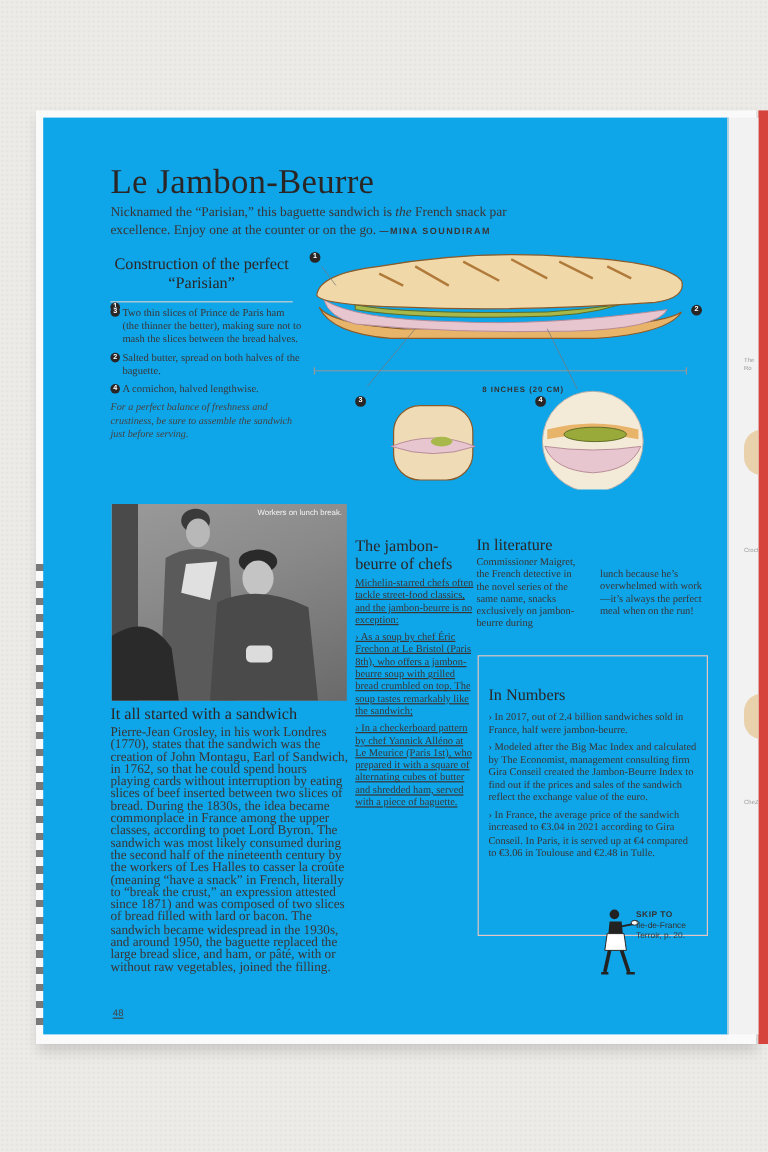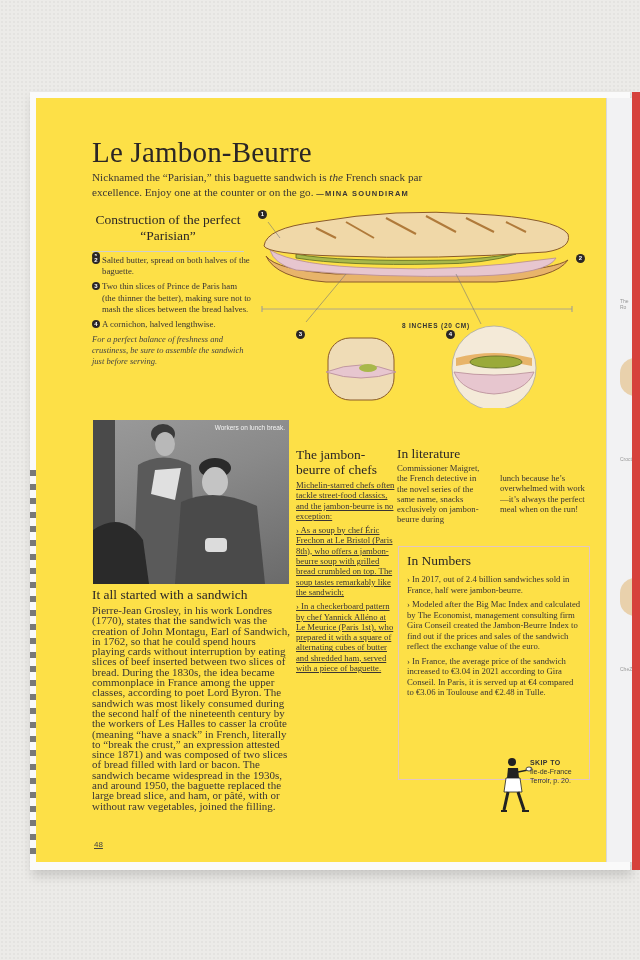--- a/index.html
+++ b/index.html
@@ -18,21 +18,21 @@
   .book-spine-red {
     position:absolute; right:0; top:92px; width:8px; height:778px; background:#d6423c;
   }
   .left-edge-pattern {
     position:absolute; left:30px; top:470px; width:8px; height:390px;
     background: repeating-linear-gradient(180deg,#222 0 6px, transparent 6px 14px);
     opacity:.6;
   }
   .page {
     position:absolute; left:36px; top:98px; width:570px; height:764px;
-    background:#fde047;
+    background:#0ea5e9;
     border-right:1px solid #d8d8da;
   }
   .next-page {
     position:absolute; left:606px; top:98px; width:26px; height:764px;
     background:#f2f2f3; overflow:hidden;
     font-family:"Liberation Sans", sans-serif; font-size:5px; color:#999;
   }
   .next-page div { position:absolute; left:14px; }
   .np-sand { position:absolute; left:14px; width:30px; height:38px; border-radius:18px; background:#e6c89a; opacity:.8; }
 
@@ -81,21 +81,21 @@
   .chefs-heading { position:absolute; left:260px; top:349px; width:100px; font-size:13.5px; line-height:15px; color:#2b2626;font-family:Liberation Serif, serif; }
   .chefs-body { position:absolute; left:260px; top:382px; width:100px; font-size:8.7px; line-height:10.3px; color:#3a3535; }
   .chefs-body p { margin:0 0 4px 0;text-decoration:underline; }
 
   .lit-heading { position:absolute; left:361px; top:348px; font-size:13.5px; color:#2b2626; }
   .lit-col1 { position:absolute; left:361px; top:365px; width:92px; font-size:8.7px; line-height:10.3px; color:#3a3535; }
   .lit-col2 { position:absolute; left:464px; top:375px; width:90px; font-size:8.7px; line-height:10.3px; color:#3a3535; }
 
   .numbers-box {
     position:absolute; left:362px; top:448px; width:192px; height:234px;
-    border:1px solid #e3c6c2; box-sizing:border-box; padding:6px 8px;
+    border:1px solid #e3c6c2; box-sizing:border-box; padding:24px 8px;
   }
   .numbers-heading { font-size:13.5px; color:#2b2626; margin-bottom:5px; }
   .numbers-box p { margin:0 0 4px 0; font-size:8.7px; line-height:10.5px; color:#3a3535; }
 
   .skip { position:absolute; left:494px; top:660px; font-family:"Liberation Sans", sans-serif; font-size:7px; line-height:9px; color:#333; }
   .skip b { letter-spacing:0.4px; }
   .waiter { position:absolute; left:462px; top:658px; width:40px; height:58px; }
 </style>
 </head>
 <body>
@@ -120,26 +120,26 @@
     <span>Nicknamed the “Parisian,” this baguette sandwich is </span><em>the</em><span> French snack par excellence. Enjoy one at the counter or on the go. </span><span class="byline">—MINA SOUNDIRAM</span>
   </div>
 
   <div class="construction-heading">Construction of the perfect “Parisian”</div>
 
   <div class="steps">
     <div class="step">
       <span class="num">1</span>
     </div>
     <div class="step">
+      <span class="num">3</span>
+      <span>Two thin slices of Prince de Paris ham (the thinner the better), making sure not to mash the slices between the bread halves.</span>
+    </div>
+    <div class="step">
       <span class="num">2</span>
       <span>Salted butter, spread on both halves of the baguette.</span>
-    </div>
-    <div class="step">
-      <span class="num">3</span>
-      <span>Two thin slices of Prince de Paris ham (the thinner the better), making sure not to mash the slices between the bread halves.</span>
     </div>
     <div class="step">
       <span class="num">4</span>
       <span>A cornichon, halved lengthwise.</span>
     </div>
     <div class="tip">For a perfect balance of freshness and crustiness, be sure to assemble the sandwich just before serving.</div>
   </div>
 
   <div class="illustration">
     <svg width="340" height="200" viewBox="0 0 340 200">

